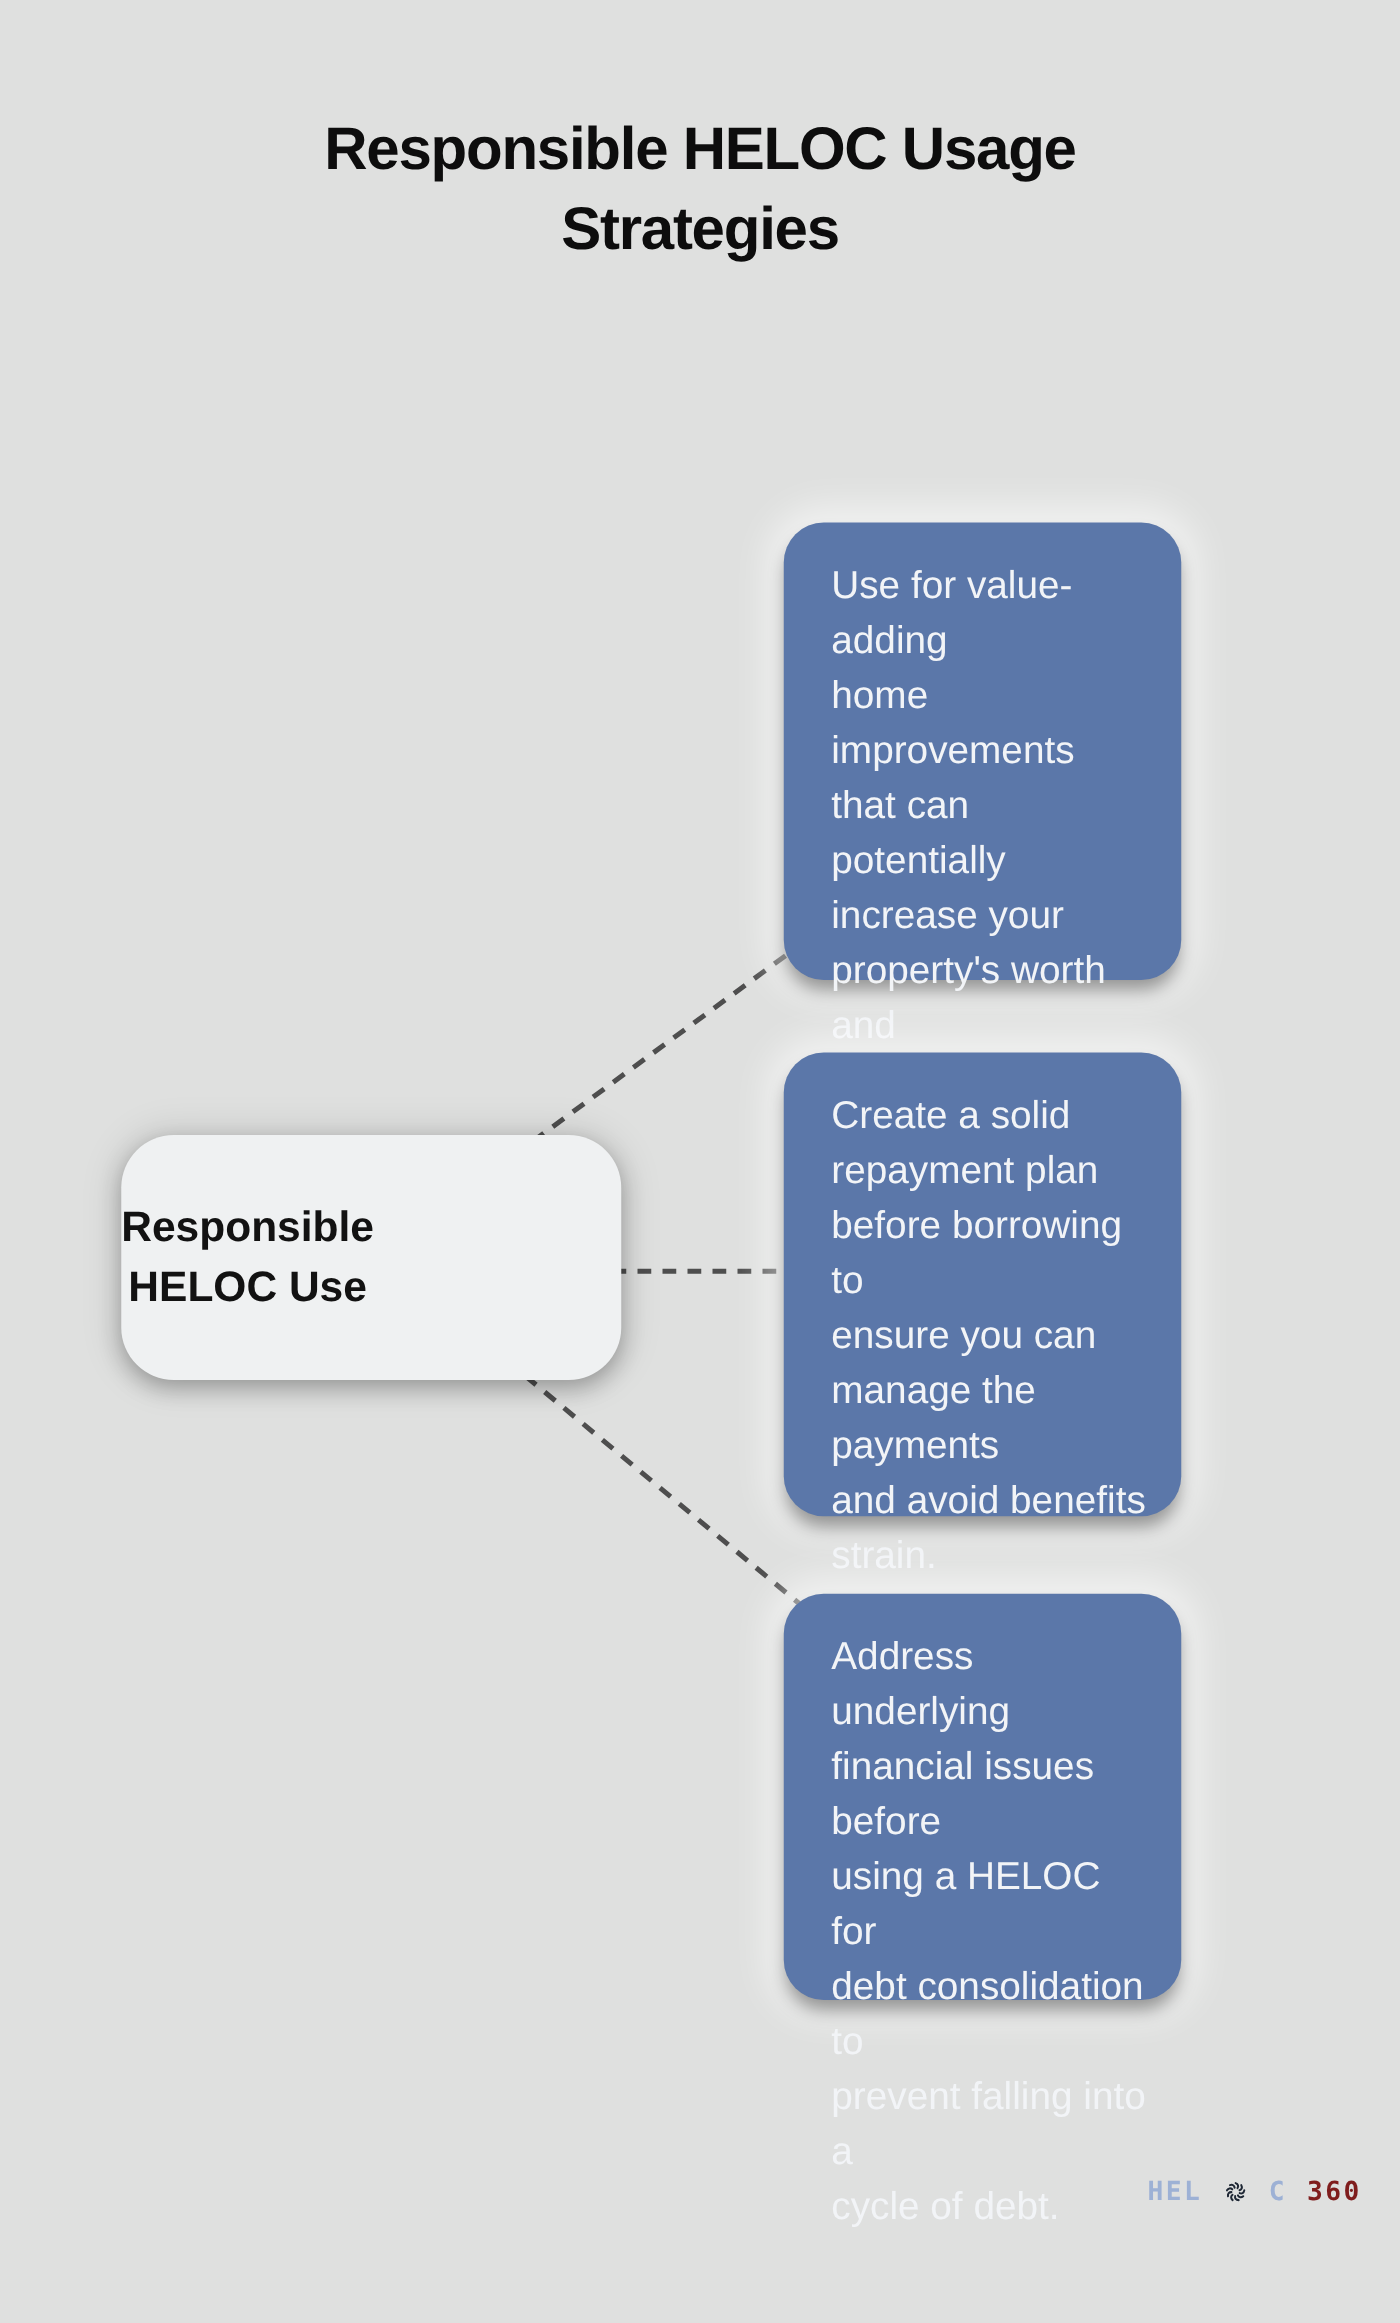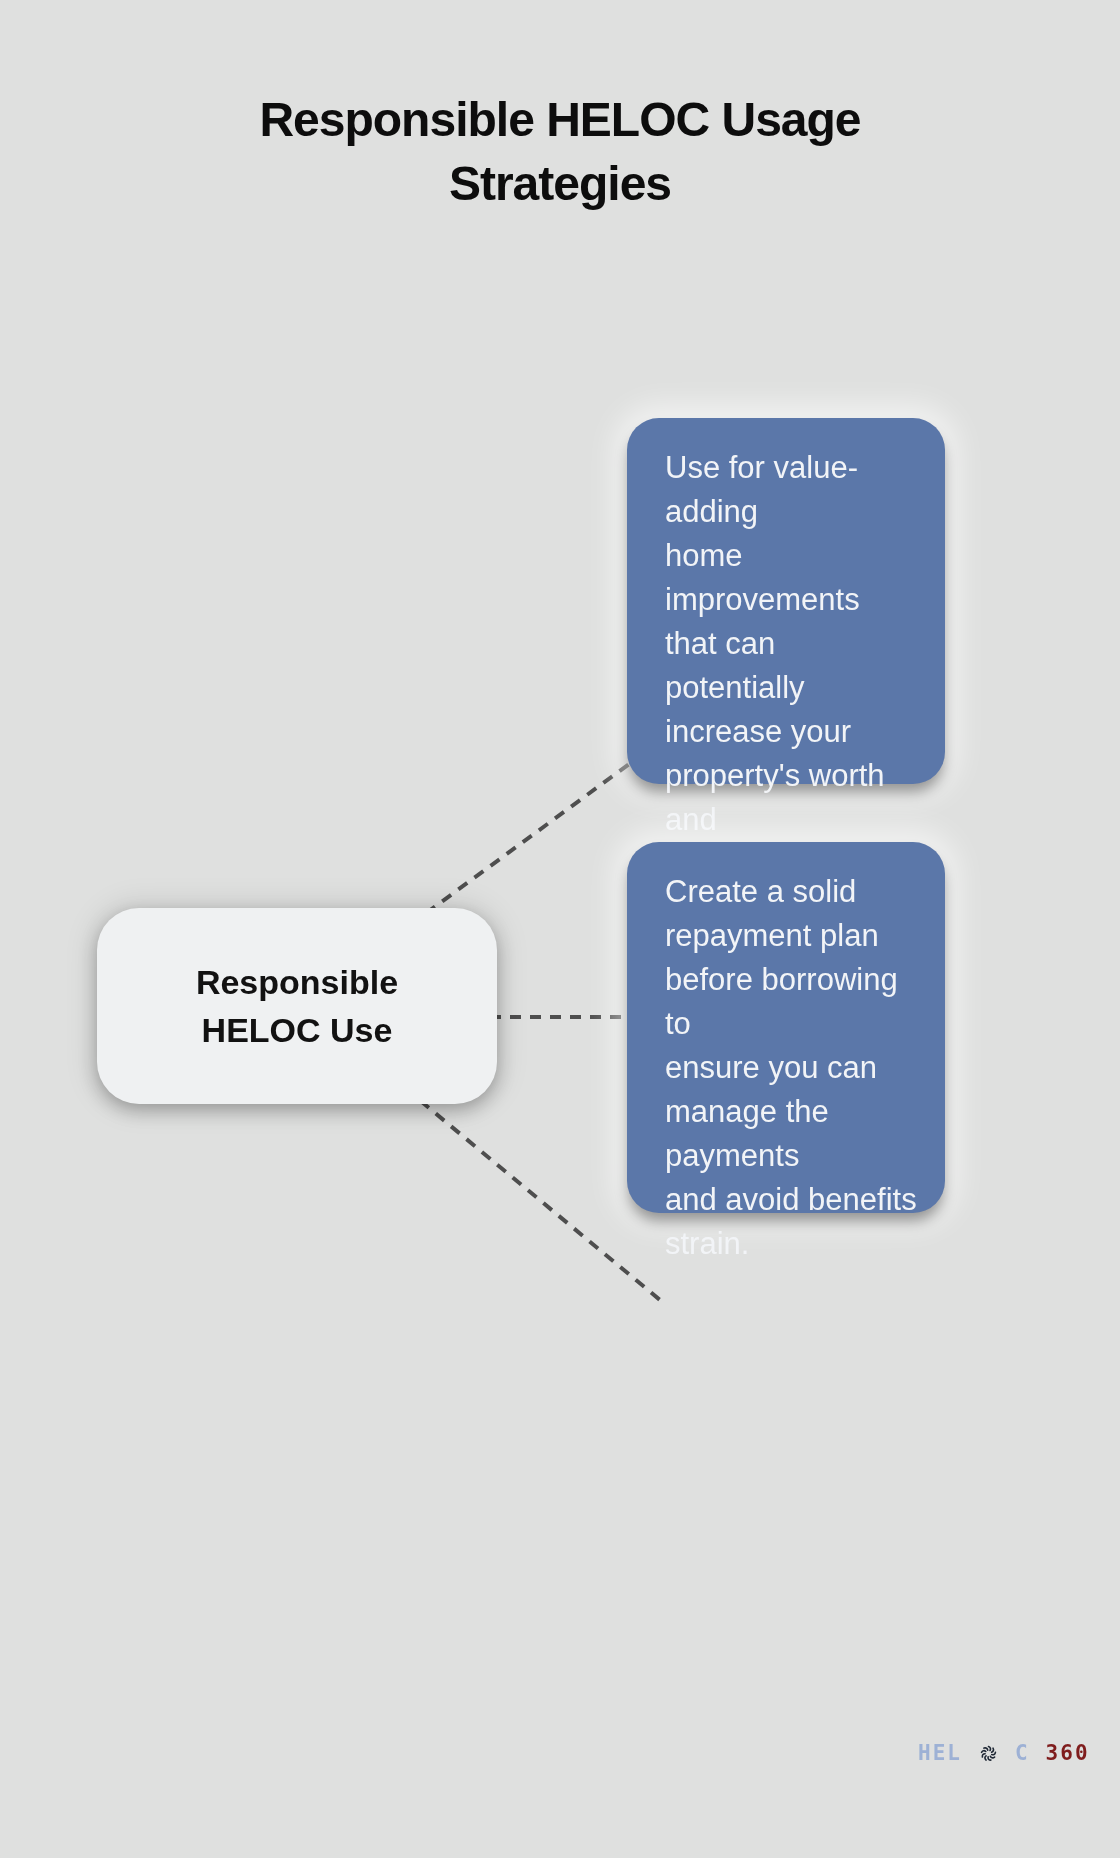--- a/index.html
+++ b/index.html
@@ -35,21 +35,21 @@
     fill:none;
   }
 
   .center-node{
     position:absolute;
     left:97px;top:908px;
     width:400px;height:196px;
     background:#eff1f2;
     border-radius:42px;
     box-shadow:0 6px 18px rgba(0,0,0,0.28), 0 0 28px 8px rgba(0,0,0,0.08);
-    display:flex;align-items:center;justify-content:center;
+    display:flex;align-items:center;justify-content:flex-start;
     z-index:2;
   }
   .center-node .node-label{
     font-size:34px;
     font-weight:700;
     line-height:48px;
     color:#121212;
     text-align:center;
     white-space:pre-line;
   }
@@ -123,20 +123,28 @@
   <div class="card card-2">
     <div class="card-text">Create a solid
 repayment plan
 before borrowing to
 ensure you can
 manage the payments
 and avoid benefits
 strain.</div>
   </div>
 
+  <div class="card card-3">
+    <div class="card-text">Address underlying
+financial issues before
+using a HELOC for
+debt consolidation to
+prevent falling into a
+cycle of debt.</div>
+  </div>
 
   <div class="logo">
     <span class="lg-blue">HEL</span>
     <svg class="swirl" viewBox="0 0 20 20" xmlns="http://www.w3.org/2000/svg">
       <g stroke="#1f2835" stroke-width="1.7" stroke-linecap="round" fill="none">
         <path d="M10 2.6 C 12.2 3.4 12.6 5.2 11.6 6.8" transform="rotate(0 10 10)"></path>
         <path d="M10 2.6 C 12.2 3.4 12.6 5.2 11.6 6.8" transform="rotate(40 10 10)"></path>
         <path d="M10 2.6 C 12.2 3.4 12.6 5.2 11.6 6.8" transform="rotate(80 10 10)"></path>
         <path d="M10 2.6 C 12.2 3.4 12.6 5.2 11.6 6.8" transform="rotate(120 10 10)"></path>
         <path d="M10 2.6 C 12.2 3.4 12.6 5.2 11.6 6.8" transform="rotate(160 10 10)"></path>

